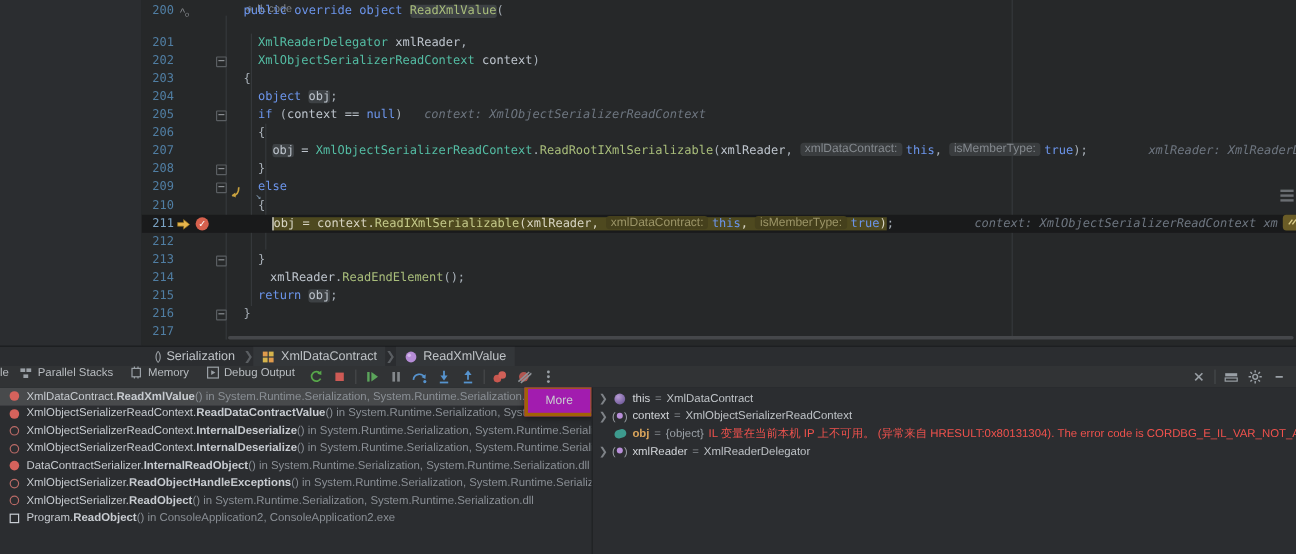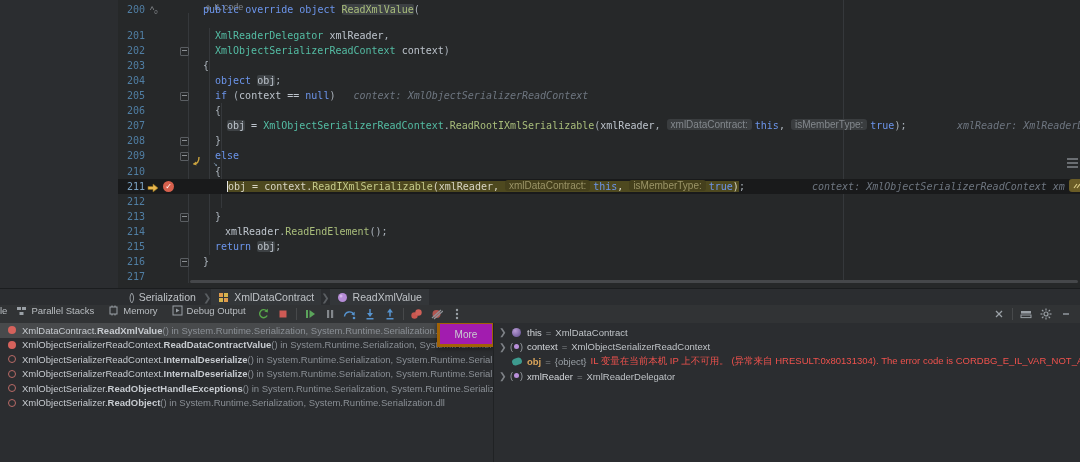--- a/index.html
+++ b/index.html
@@ -390,26 +390,34 @@
         </div>
         <div class="frame">
           <span class="f-ico hollow-dot"></span>
           <span><span class="f-pre">XmlObjectSerializerReadContext.</span><span class="f-name">InternalDeserialize</span><span class="f-suffix">() in System.Runtime.Serialization, System.Runtime.Serialization.dll</span></span>
         </div>
         <div class="frame">
           <span class="f-ico hollow-dot"></span>
           <span><span class="f-pre">XmlObjectSerializerReadContext.</span><span class="f-name">InternalDeserialize</span><span class="f-suffix">() in System.Runtime.Serialization, System.Runtime.Serialization.dll</span></span>
         </div>
         <div class="frame">
+          <span class="f-ico red-dot"></span>
+          <span><span class="f-pre">DataContractSerializer.</span><span class="f-name">InternalReadObject</span><span class="f-suffix">() in System.Runtime.Serialization, System.Runtime.Serialization.dll</span></span>
+        </div>
+        <div class="frame">
           <span class="f-ico hollow-dot"></span>
           <span><span class="f-pre">XmlObjectSerializer.</span><span class="f-name">ReadObjectHandleExceptions</span><span class="f-suffix">() in System.Runtime.Serialization, System.Runtime.Serialization.dll</span></span>
         </div>
         <div class="frame">
           <span class="f-ico hollow-dot"></span>
           <span><span class="f-pre">XmlObjectSerializer.</span><span class="f-name">ReadObject</span><span class="f-suffix">() in System.Runtime.Serialization, System.Runtime.Serialization.dll</span></span>
+        </div>
+        <div class="frame">
+          <span class="f-ico module-square"></span>
+          <span><span class="f-pre">Program.</span><span class="f-name">ReadObject</span><span class="f-suffix">() in ConsoleApplication2, ConsoleApplication2.exe</span></span>
         </div>
         <div id="more">More</div>
     </div>
     <div id="vars">
         <div class="var">
           <span class="chev">❯</span>
           <span class="v-ico">
             <span class="obj-sphere"></span>
           </span>
           <span class="v-name">this</span>

